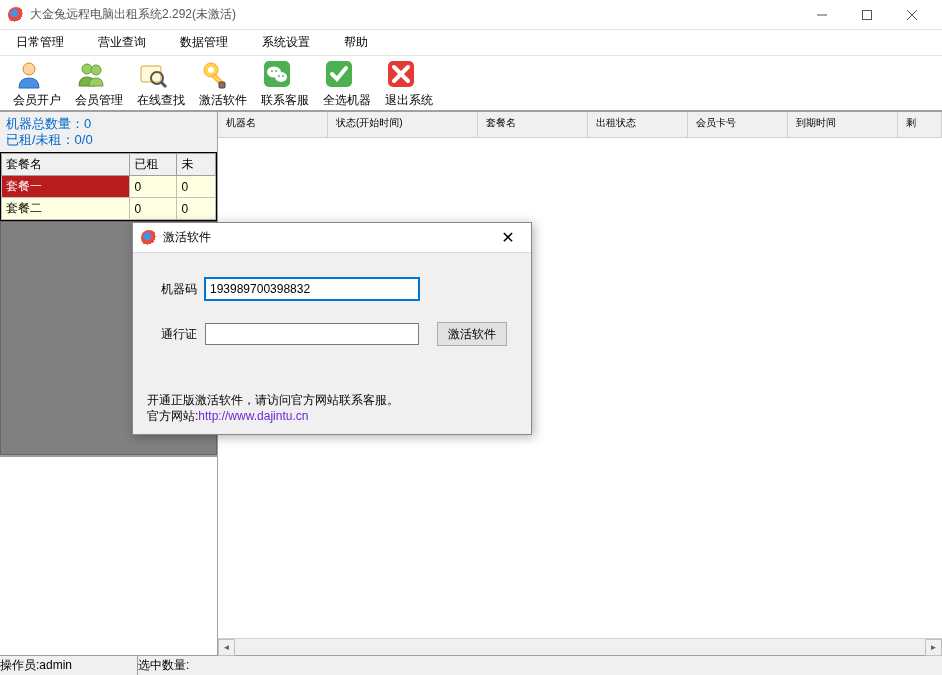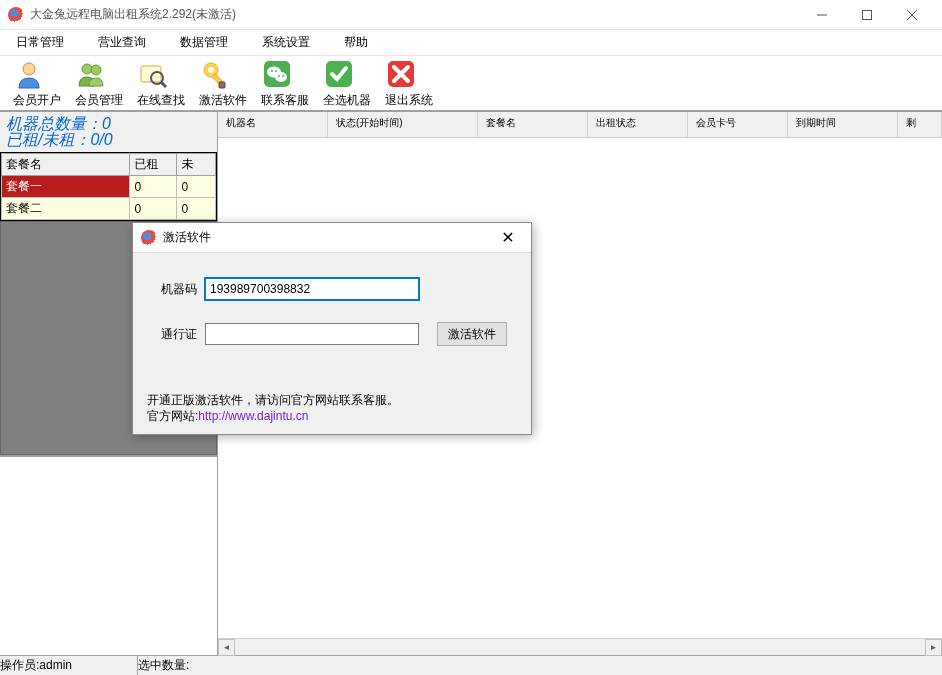--- a/index.html
+++ b/index.html
@@ -16,21 +16,21 @@
 
 .toolbar { height: 56px; background: #fff; display: flex; align-items: center; padding: 0 6px; border-bottom: 2px solid #a0a0a0; }
 .tool-btn { display: flex; flex-direction: column; align-items: flex-start; justify-content: center; padding: 2px 6px; gap: 2px; cursor: default; border: 1px solid transparent; }
 .tool-icon { width: 32px; height: 32px; display: flex; align-items: center; justify-content: center; }
 .tool-label { font-size: 12px; color: #000; white-space: nowrap; }
 
 .content { display: flex; height: 543px; background: #fff; }
 
 .sidebar { width: 218px; display: flex; flex-direction: column; border-right: 1px solid #a0a0a0; }
 .sidebar-top { padding: 4px 6px; background: #f0f0f0; }
-.stat-line { color: #0066cc; font-size: 16px; line-height: 16px; font-style: italic; }
+.stat-line { color: #0066cc; font-size: 13px; line-height: 16px; }
 .side-table-wrap { flex: 0 0 auto; border: 1px solid #000; margin: 0; background: #fff; }
 .side-table { width: 100%; border-collapse: collapse; }
 .side-table th { background: #f0f0f0; border: 1px solid #a0a0a0; padding: 2px 4px; text-align: left; font-weight: normal; font-size: 12px; }
 .side-table td { border: 1px solid #c0c0c0; padding: 2px 4px; font-size: 12px; background: #ffffe1; }
 .side-table tr.sel td:first-child { background: #b91c1c; color: #fff; }
 .side-table tr.sel td { background: #ffffe1; }
 .side-blank { flex: 1; background: #808080; border: 1px solid #666; }
 .side-bottom { height: 200px; background: #fff; border-top: 2px solid #a0a0a0; }
 
 .main-area { flex: 1; display: flex; flex-direction: column; position: relative; }

